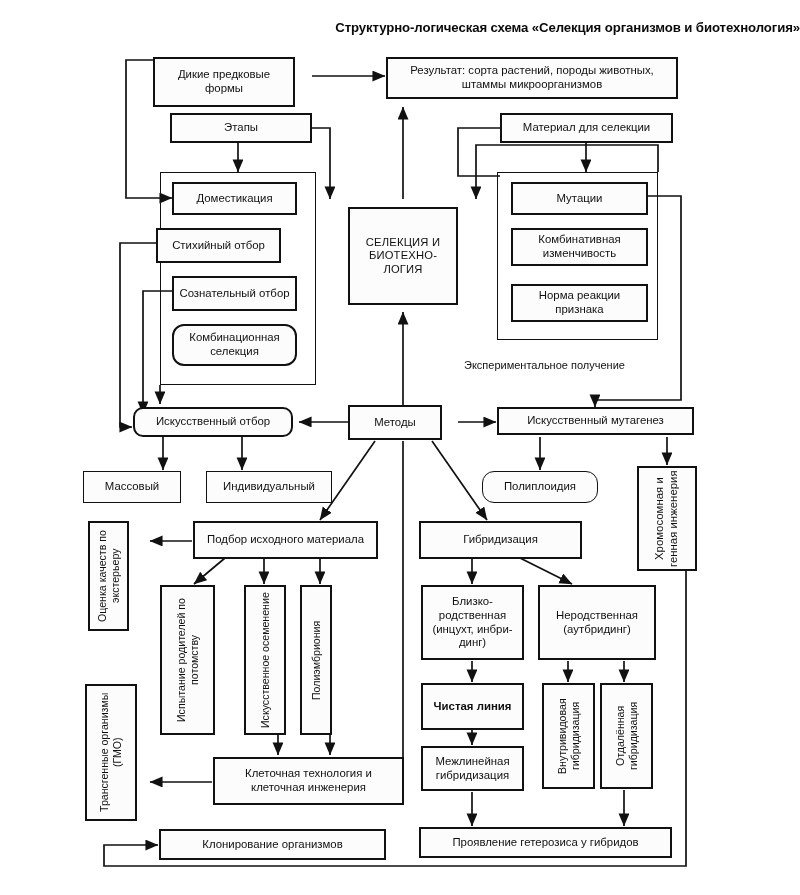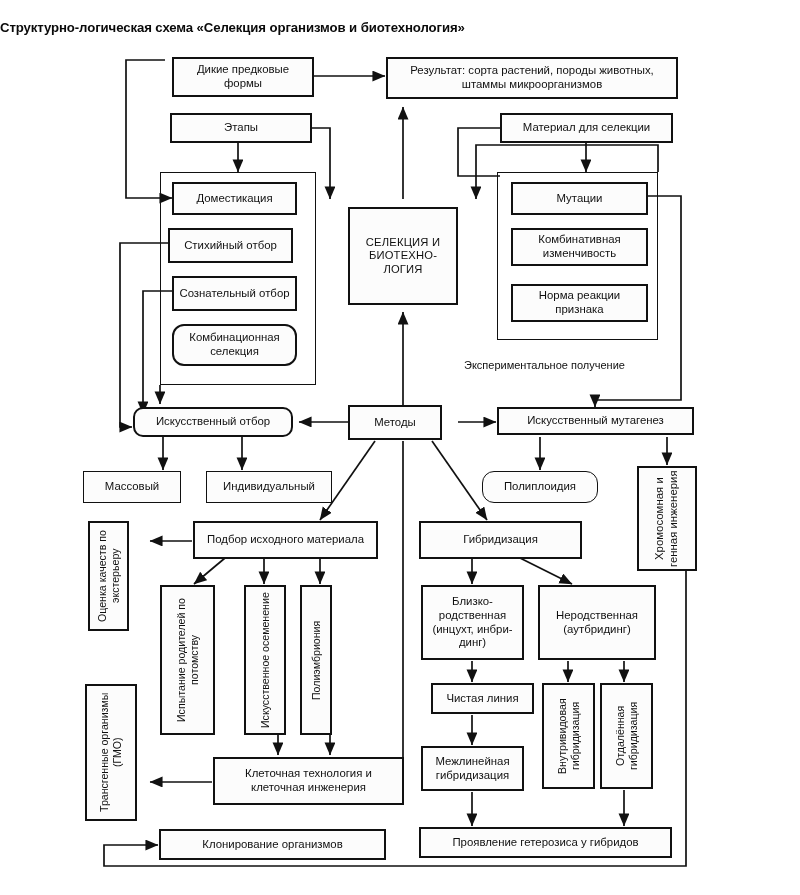--- a/index.html
+++ b/index.html
@@ -18,21 +18,21 @@
   #svg-layer{
     position:absolute;
     left:0; top:0;
     width:800px; height:895px;
     pointer-events:none;
   }
   .title{
     position:absolute;
     left:0; top:20px;
     width:800px;
-    text-align:left;
+    text-align:right;
     font-size:13.2px;
     font-weight:bold;
     color:#0a0a0a;
     letter-spacing:-0.1px;
   }
   .box{
     position:absolute;
     box-sizing:border-box;
     background:#fcfcfc;
     border:1.6px solid #111111;
@@ -153,31 +153,31 @@
       <path d="M624,790 L624,826" marker-end="url(#ah)"></path>
 
       <path d="M686,571 L686,866 L104,866 L104,845 L158,845" marker-end="url(#ah)"></path>
 
     </g>
   </svg>
 
   <div class="group" style="left:160px;top:172px;width:156px;height:213px;"></div>
   <div class="group" style="left:497px;top:172px;width:161px;height:168px;"></div>
 
-  <div class="box thick" style="left:172px;top:57px;width:142px;height:40px;">Дикие предковые формы</div>
+  <div class="box thick" style="left:153px;top:57px;width:142px;height:50px;">Дикие предковые формы</div>
 
   <div class="box thick" style="left:386px;top:57px;width:292px;height:42px;padding:0 8px;">Результат: сорта растений, породы животных, штаммы микроорганизмов</div>
 
   <div class="box thick" style="left:170px;top:113px;width:142px;height:30px;">Этапы</div>
 
   <div class="box thick" style="left:500px;top:113px;width:173px;height:30px;">Материал для селекции</div>
 
   <div class="box thick" style="left:172px;top:182px;width:125px;height:33px;">Доместикация</div>
 
-  <div class="box thick" style="left:168px;top:228px;width:125px;height:35px;">Стихийный отбор</div>
+  <div class="box thick" style="left:156px;top:228px;width:125px;height:35px;">Стихийный отбор</div>
 
   <div class="box thick" style="left:172px;top:276px;width:125px;height:35px;">Сознательный отбор</div>
 
   <div class="box thick" style="left:172px;top:324px;width:125px;height:42px;border-radius:12px;">Комбинационная селекция</div>
 
   <div class="box thick caps" style="left:348px;top:207px;width:110px;height:98px;font-size:11.2px;">СЕЛЕКЦИЯ И БИОТЕХНО-ЛОГИЯ</div>
 
   <div class="box thick" style="left:511px;top:182px;width:137px;height:33px;">Мутации</div>
 
   <div class="box thick" style="left:511px;top:228px;width:137px;height:38px;">Комбинативная изменчивость</div>
@@ -209,21 +209,21 @@
   <div class="box thick vert" style="left:160px;top:585px;width:55px;height:150px;font-size:10.6px;">Испытание родителей по потомству</div>
 
   <div class="box thick vert" style="left:244px;top:585px;width:42px;height:150px;font-size:10.6px;">Искусственное осеменение</div>
 
   <div class="box thick vert" style="left:300px;top:585px;width:32px;height:150px;font-size:10.6px;">Полиэмбриония</div>
 
   <div class="box thick" style="left:421px;top:585px;width:103px;height:75px;">Близко-родственная (инцухт, инбри-динг)</div>
 
   <div class="box thick" style="left:538px;top:585px;width:118px;height:75px;">Неродственная (аутбридинг)</div>
 
-  <div class="box thick" style="left:431px;top:683px;width:103px;height:31px;">Чистая линия</div>
+  <div class="box thick" style="left:421px;top:683px;width:103px;height:47px;font-weight:bold;">Чистая линия</div>
 
   <div class="box thick" style="left:421px;top:746px;width:103px;height:45px;">Межлинейная гибридизация</div>
 
   <div class="box thick vert" style="left:542px;top:683px;width:53px;height:106px;font-size:10.6px;">Внутривидовая гибридизация</div>
 
   <div class="box thick vert" style="left:600px;top:683px;width:53px;height:106px;font-size:10.6px;">Отдалённая гибридизация</div>
 
   <div class="box thick vert" style="left:85px;top:684px;width:52px;height:137px;font-size:10.6px;">Трансгенные организмы (ГМО)</div>
 
   <div class="box thick" style="left:213px;top:757px;width:191px;height:48px;">Клеточная технология и клеточная инженерия</div>

